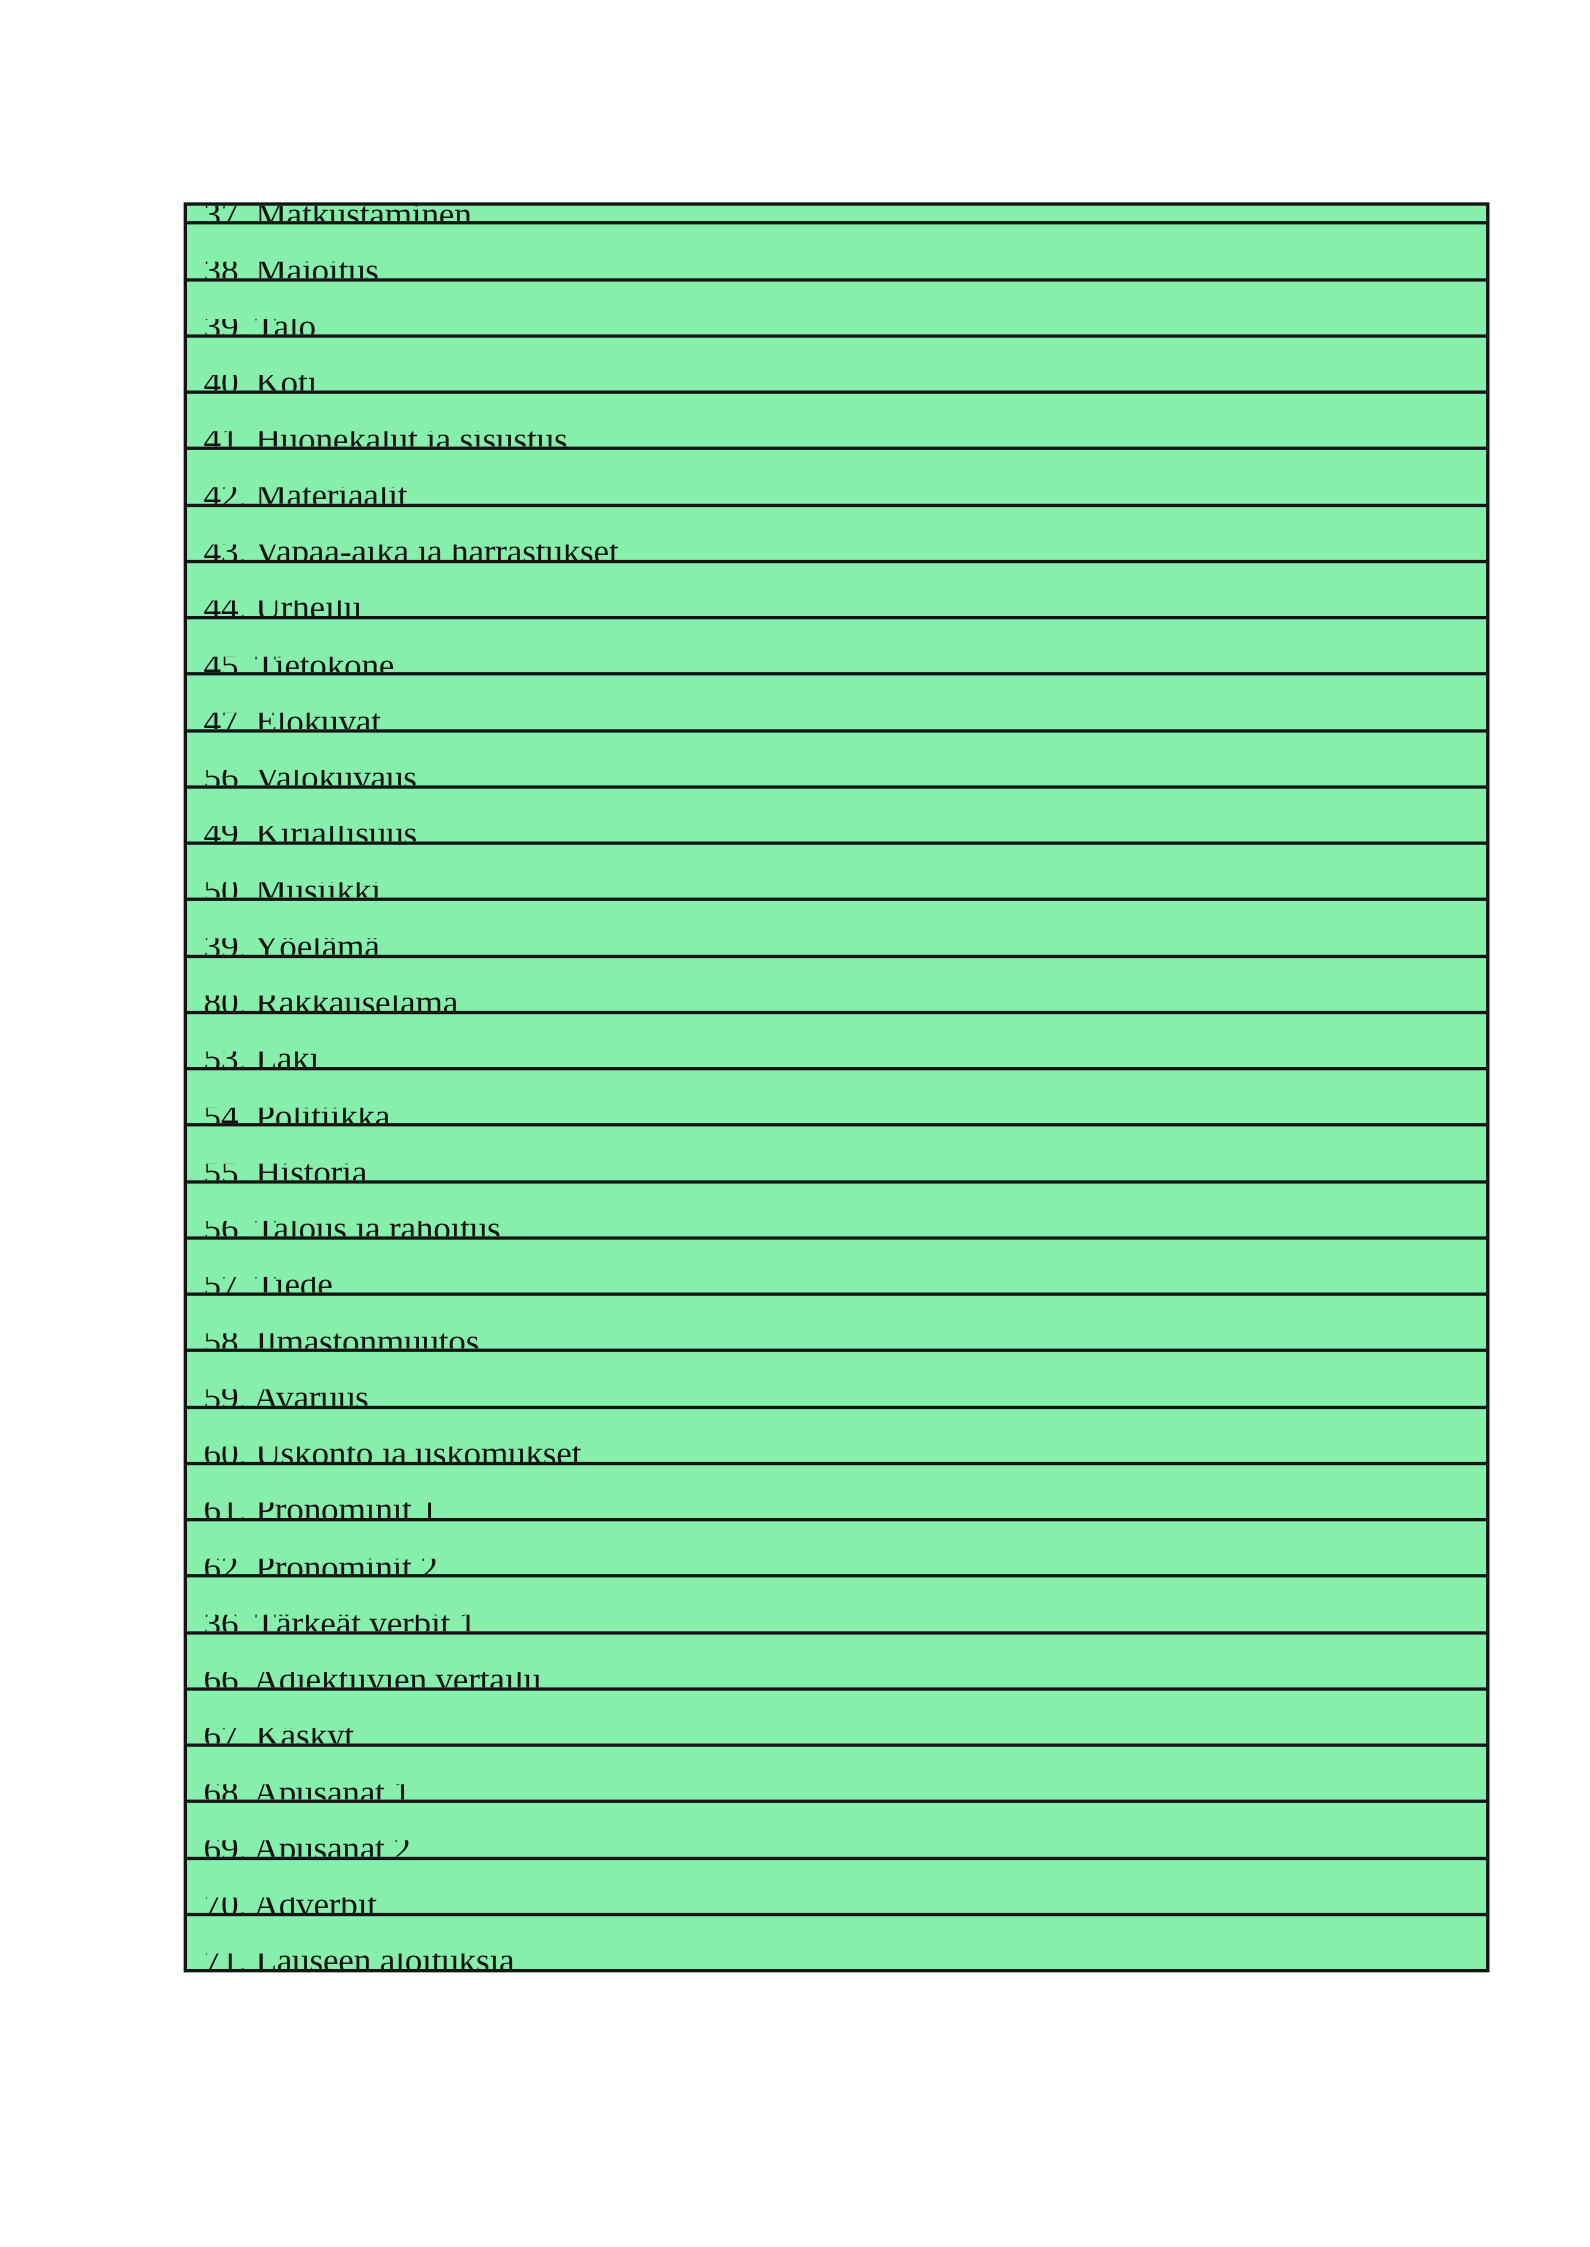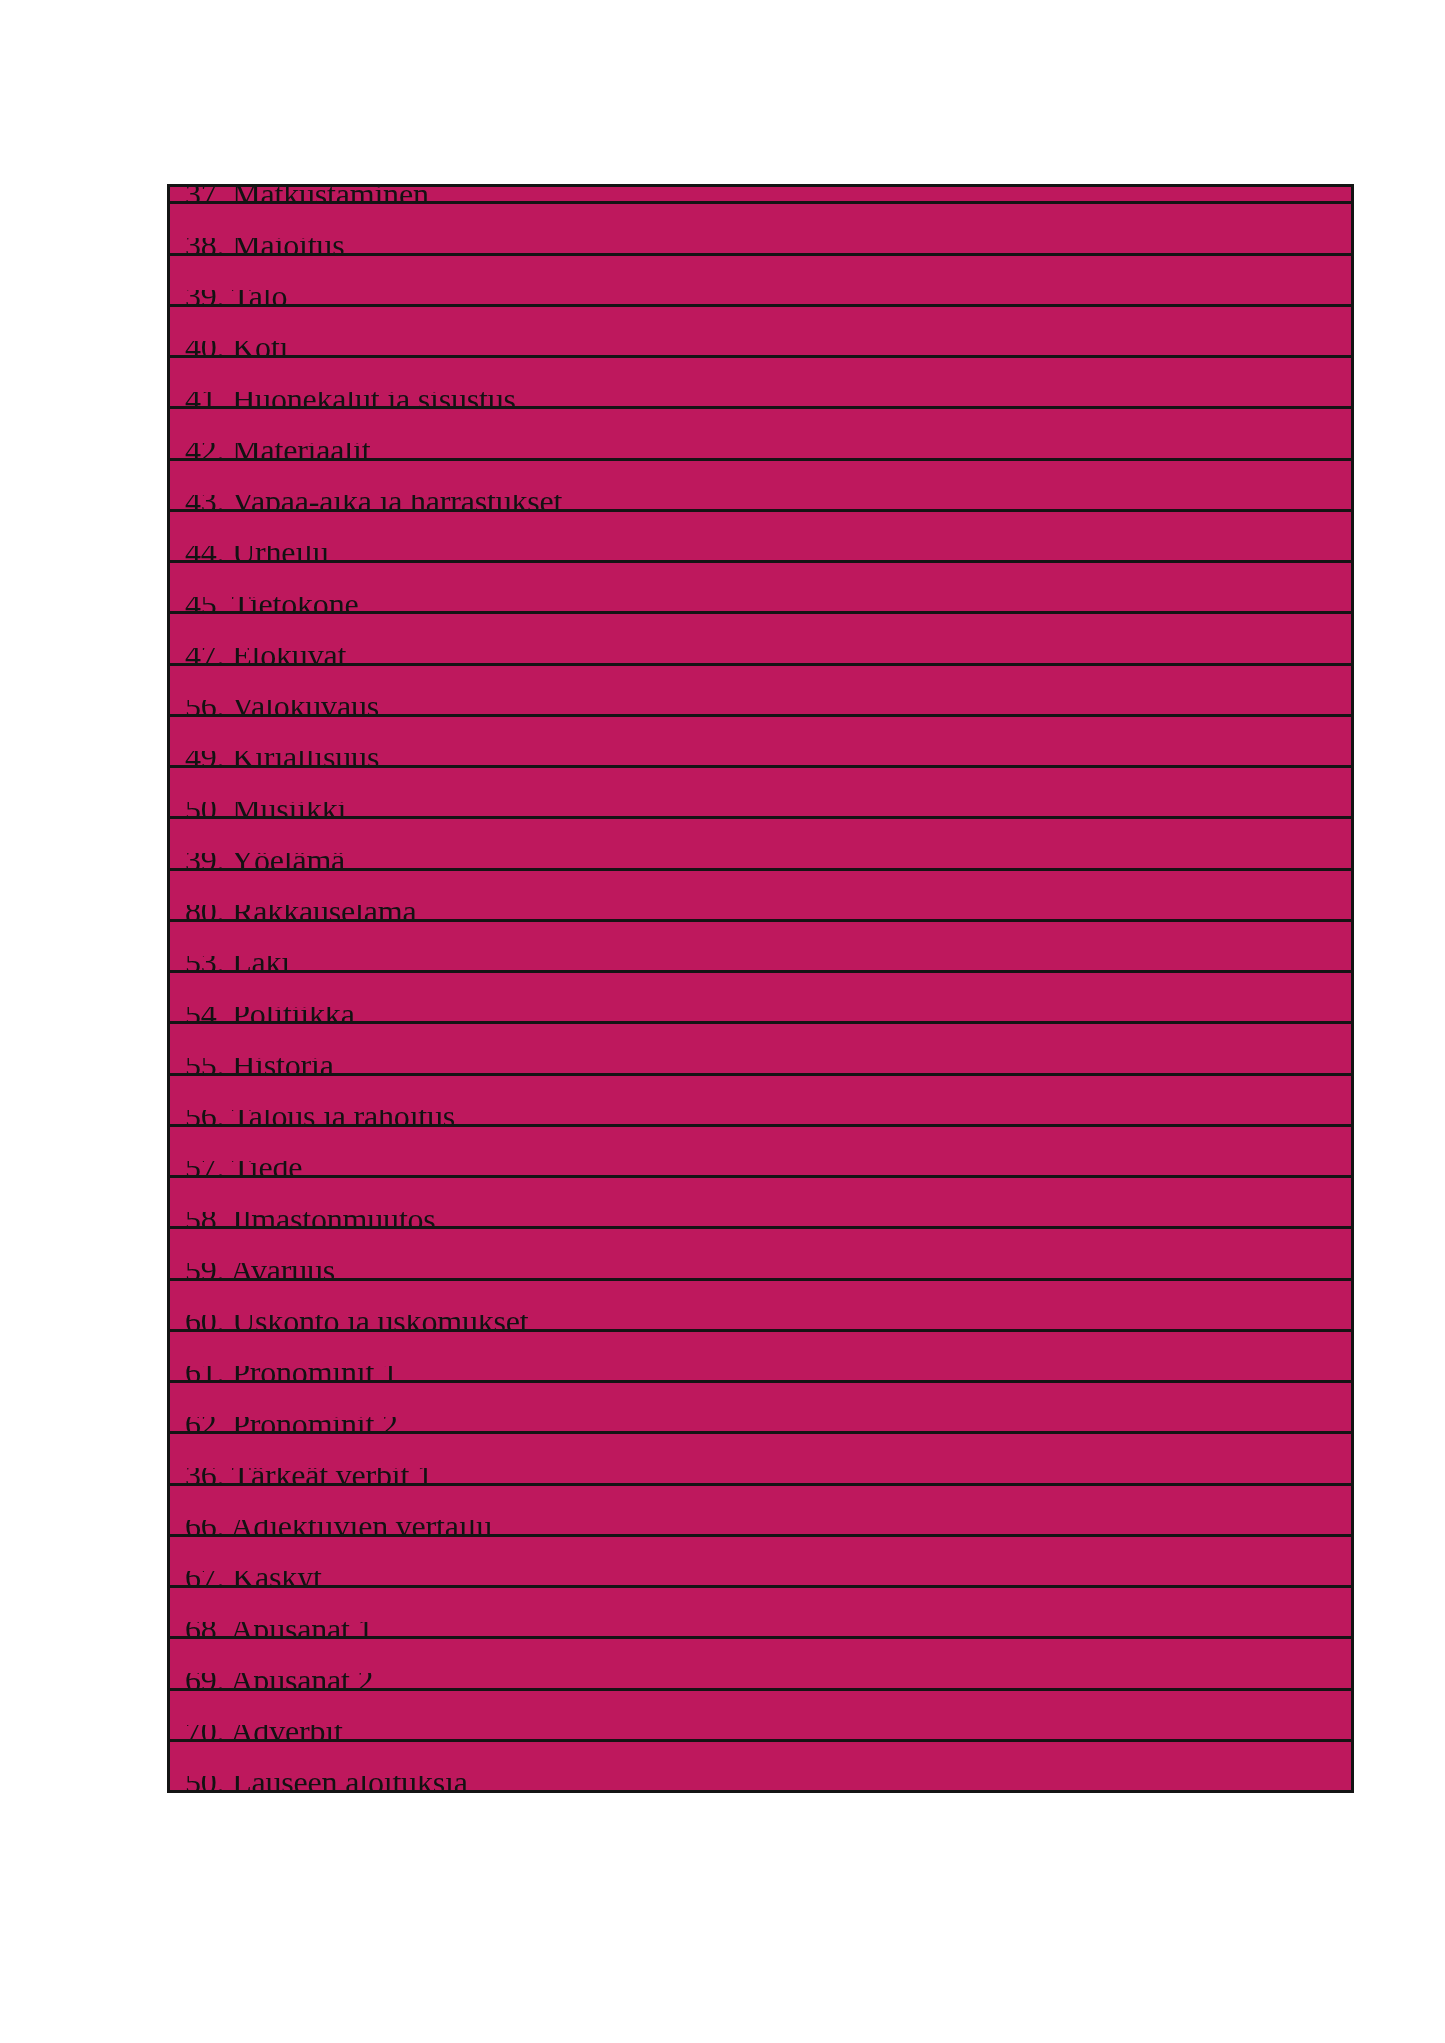--- a/index.html
+++ b/index.html
@@ -21,21 +21,21 @@
   }
   .toc-table {
     position: absolute;
     left: 167px;
     top: 184px;
     width: 1181px;   
     height: 1603px;  
     border: 3px solid #141414;
     display: flex;
     flex-direction: column;
-    background: #be185d;
+    background: #86efac;
     gap: 34px;
   }
   .toc-row {
     flex: 1 1 auto;
     box-sizing: border-box;
     border-bottom: 3px solid #141414;
     display: flex;
     align-items: center;
     padding-left: 15px;
     overflow: hidden;
@@ -142,16 +142,16 @@
       <div class="toc-row">
         <span class="toc-text">68. Apusanat 1</span>
       </div>
       <div class="toc-row">
         <span class="toc-text">69. Apusanat 2</span>
       </div>
       <div class="toc-row">
         <span class="toc-text">70. Adverbit</span>
       </div>
       <div class="toc-row">
-        <span class="toc-text">50. Lauseen aloituksia</span>
+        <span class="toc-text">71. Lauseen aloituksia</span>
       </div>
     </div>
 </main>
 
 </body></html>

